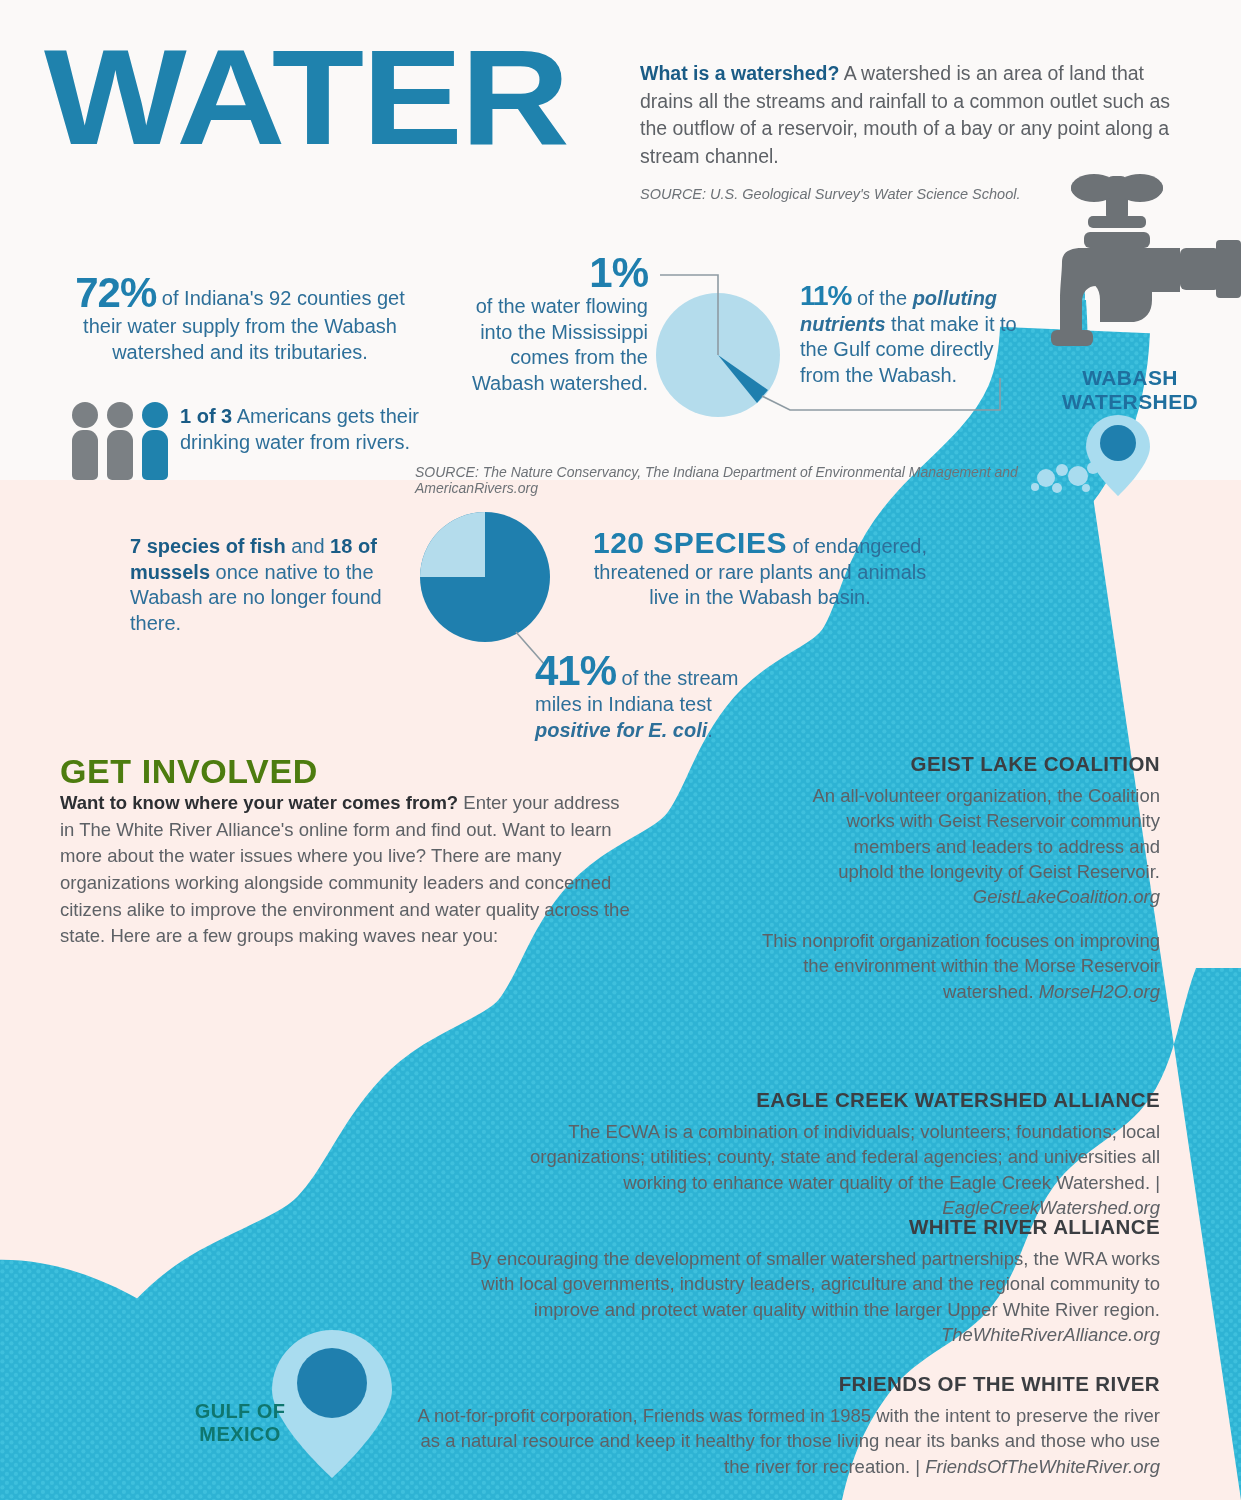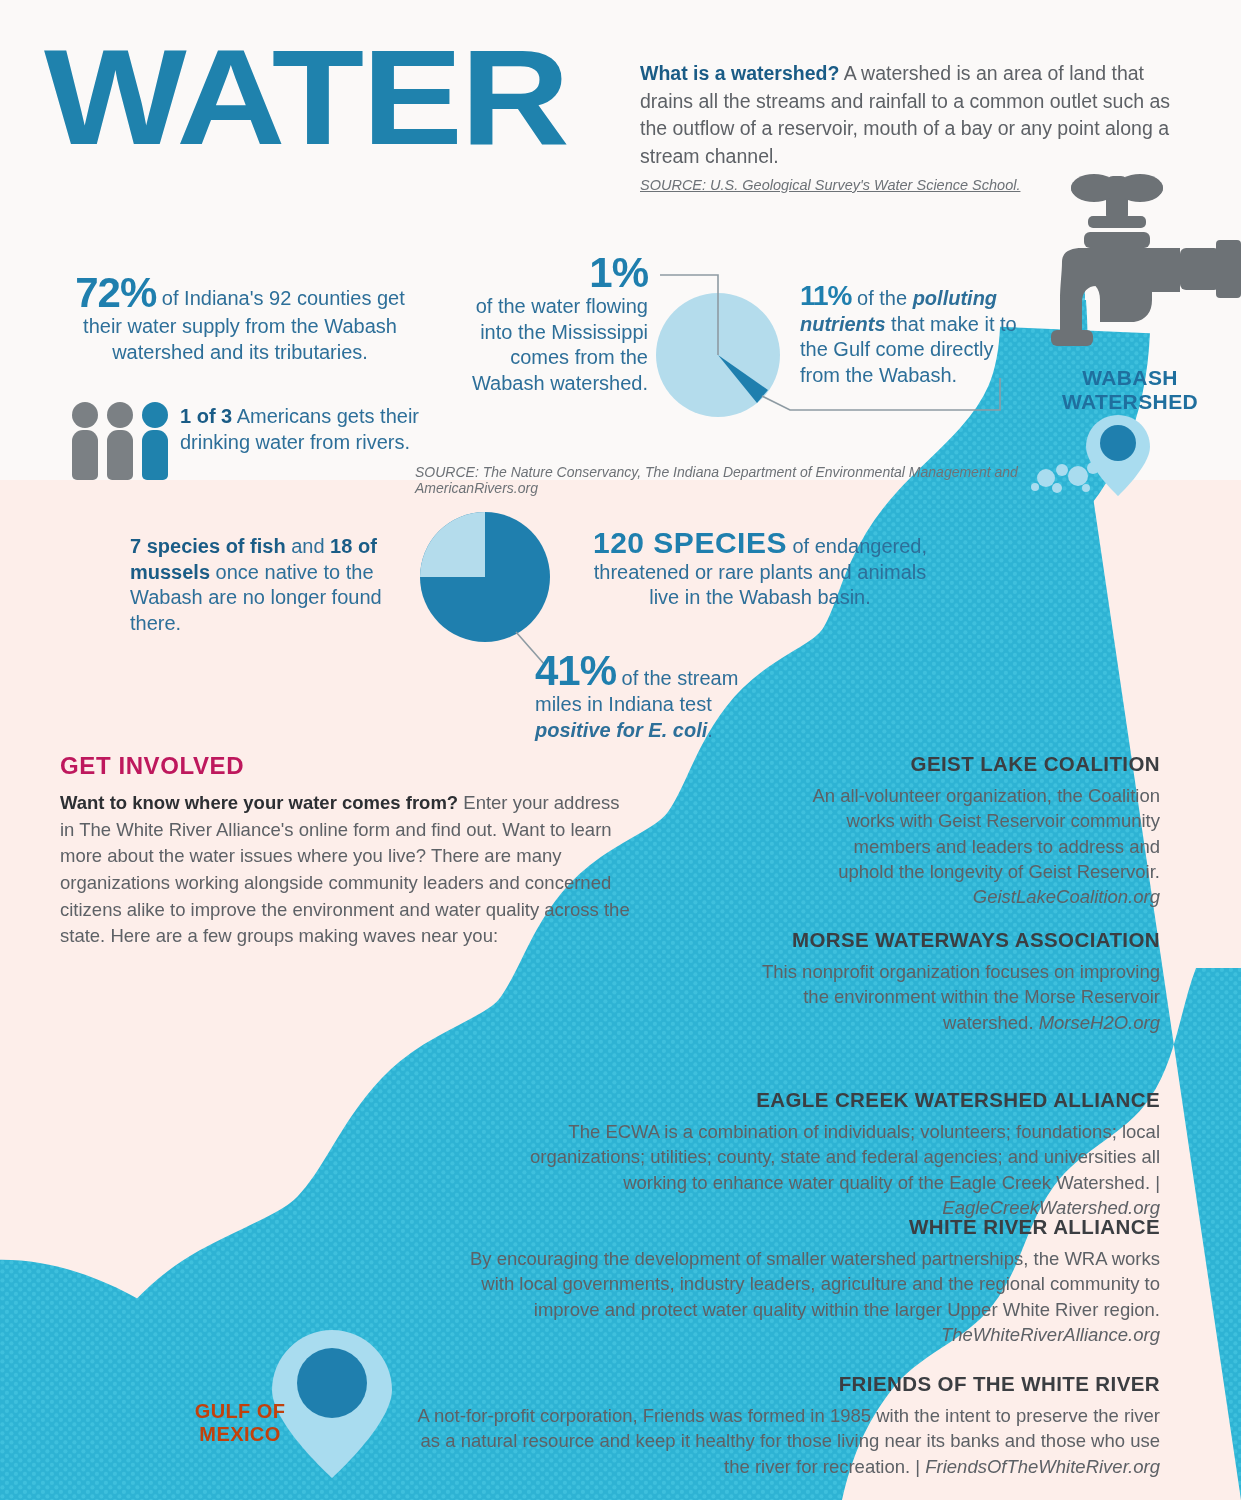--- a/index.html
+++ b/index.html
@@ -29,22 +29,22 @@
     transform:scaleX(1.12);transform-origin:left top;
   }
 
   
   .intro{
     position:absolute;left:640px;top:60px;width:545px;
     font-size:19.5px;line-height:1.42;color:#5d6166;
   }
   .intro b{color:#1a5c86;font-weight:bold;}
   .intro .src{
-    display:block;margin-top:4px;
-    font-size:14.5px;font-style:italic;color:#6d7277;text-decoration:underline;
+    display:block;margin-top:13px;
+    font-size:14.5px;font-style:italic;color:#6d7277;
   }
 
   
   .stat{position:absolute;color:#2170a0;}
   .big{
     font-weight:bold;font-size:40px;line-height:1;
     color:#1f7fae;letter-spacing:-1px;
   }
   .statbody{font-size:20px;line-height:1.28;color:#2d6f99;}
 
@@ -91,28 +91,28 @@
 
   
   .wabash-label{
     position:absolute;left:1060px;top:366px;width:140px;text-align:center;
     font-size:21px;font-weight:bold;line-height:1.12;color:#1f6f9e;
     letter-spacing:0.4px;
   }
   
   .gulf-label{
     position:absolute;left:175px;top:1400px;width:130px;text-align:center;
-    font-size:20px;font-weight:bold;line-height:1.15;color:#c2410c;
+    font-size:20px;font-weight:bold;line-height:1.15;color:#0f766e;
     letter-spacing:0.4px;
   }
 
   
   .gi-head{
     position:absolute;left:60px;top:752px;
-    font-size:24px;font-weight:bold;letter-spacing:0.6px;color:#be185d;
+    font-size:34px;font-weight:bold;letter-spacing:0.6px;color:#4d7c0f;
   }
   .gi-body{
     position:absolute;left:60px;top:790px;width:578px;
     font-size:18.5px;line-height:1.44;color:#5d6166;
   }
   .gi-body b{color:#2c2f33;font-weight:bold;}
 
   
   .org{position:absolute;text-align:right;color:#5d6166;}
   .org .oname{
@@ -349,21 +349,20 @@
     <b>Want to know where your water comes from?</b><span> Enter your address in The White River Alliance's online form and find out. Want to learn more about the water issues where you live? There are many organizations working alongside community leaders and concerned citizens alike to improve the environment and water quality across the state. Here are a few groups making waves near you:</span>
   </div>
 
   <div class="org o1">
     <div class="oname">GEIST LAKE COALITION</div>
     <div class="odesc"><span>An all-volunteer organization, the Coalition works with Geist Reservoir community members and leaders to address and uphold the longevity of Geist Reservoir.</span>
       <i>GeistLakeCoalition.org</i></div>
   </div>
 
   <div class="org o2">
-    <div class="oname">MORSE WATERWAYS ASSOCIATION</div>
     <div class="odesc"><span>This nonprofit organization focuses on improving the environment within the Morse Reservoir watershed.</span>
       <i>MorseH2O.org</i></div>
   </div>
 
   <div class="org o4">
     <div class="oname">WHITE RIVER ALLIANCE</div>
     <div class="odesc"><span>By encouraging the development of smaller watershed partnerships, the WRA works with local governments, industry leaders, agriculture and the regional community to improve and protect water quality within the larger Upper White River region.</span>
       <i>TheWhiteRiverAlliance.org</i></div>
   </div>
 

